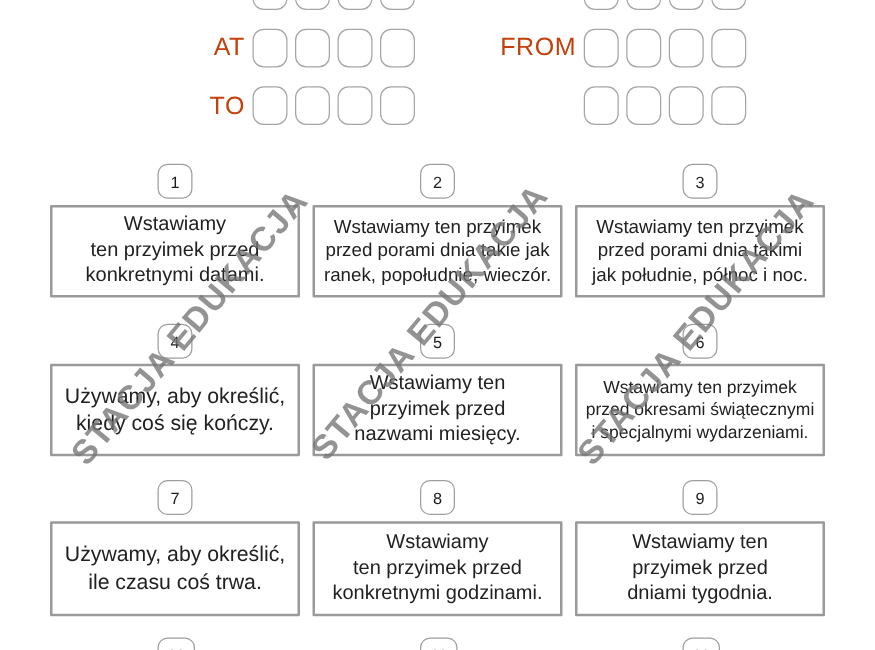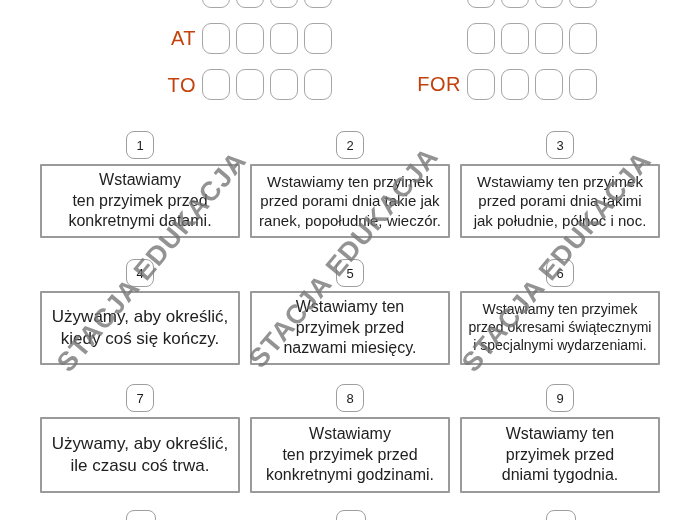--- a/index.html
+++ b/index.html
@@ -98,32 +98,32 @@
   <div class="slot" style="left:501px; top:-23px;"></div>
   <div class="slot" style="left:535px; top:-23px;"></div>
   <div class="slot" style="left:569px; top:-23px;"></div>
 
   <div class="prep-label" style="left:130px; width:66px; top:27px;">AT</div>
   <div class="slot" style="left:202px; top:23px;"></div>
   <div class="slot" style="left:236px; top:23px;"></div>
   <div class="slot" style="left:270px; top:23px;"></div>
   <div class="slot" style="left:304px; top:23px;"></div>
 
+  <div class="prep-label" style="left:385px; width:76px; top:27px;">FROM</div>
   <div class="slot" style="left:467px; top:23px;"></div>
   <div class="slot" style="left:501px; top:23px;"></div>
   <div class="slot" style="left:535px; top:23px;"></div>
   <div class="slot" style="left:569px; top:23px;"></div>
 
   <div class="prep-label" style="left:130px; width:66px; top:74px;">TO</div>
   <div class="slot" style="left:202px; top:69px;"></div>
   <div class="slot" style="left:236px; top:69px;"></div>
   <div class="slot" style="left:270px; top:69px;"></div>
   <div class="slot" style="left:304px; top:69px;"></div>
 
-  <div class="prep-label" style="left:385px; width:76px; top:73px;">FOR</div>
   <div class="slot" style="left:467px; top:69px;"></div>
   <div class="slot" style="left:501px; top:69px;"></div>
   <div class="slot" style="left:535px; top:69px;"></div>
   <div class="slot" style="left:569px; top:69px;"></div>
 
   <div class="num-badge" style="left:126px; top:131px;">
     <span>1</span>
     </div>
   <div class="num-badge" style="left:336px; top:131px;">
     <span>2</span>

